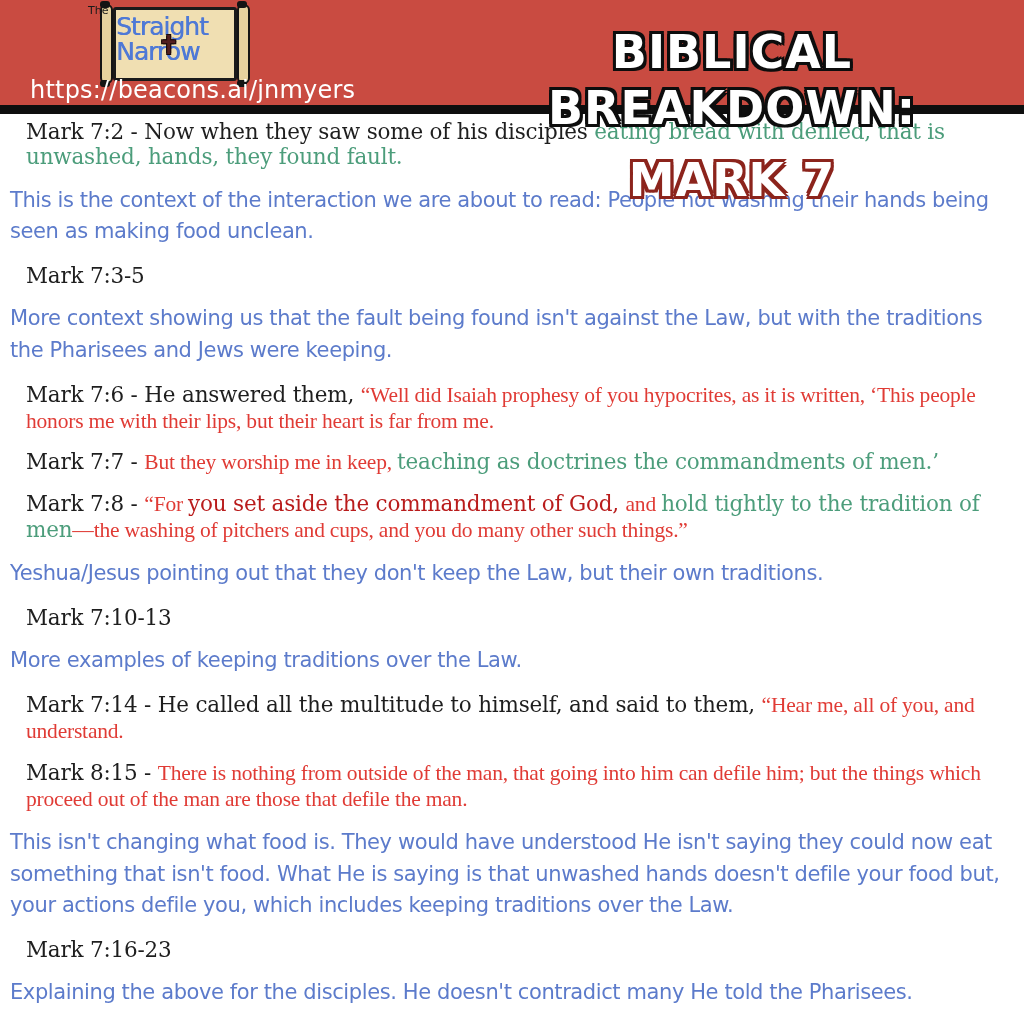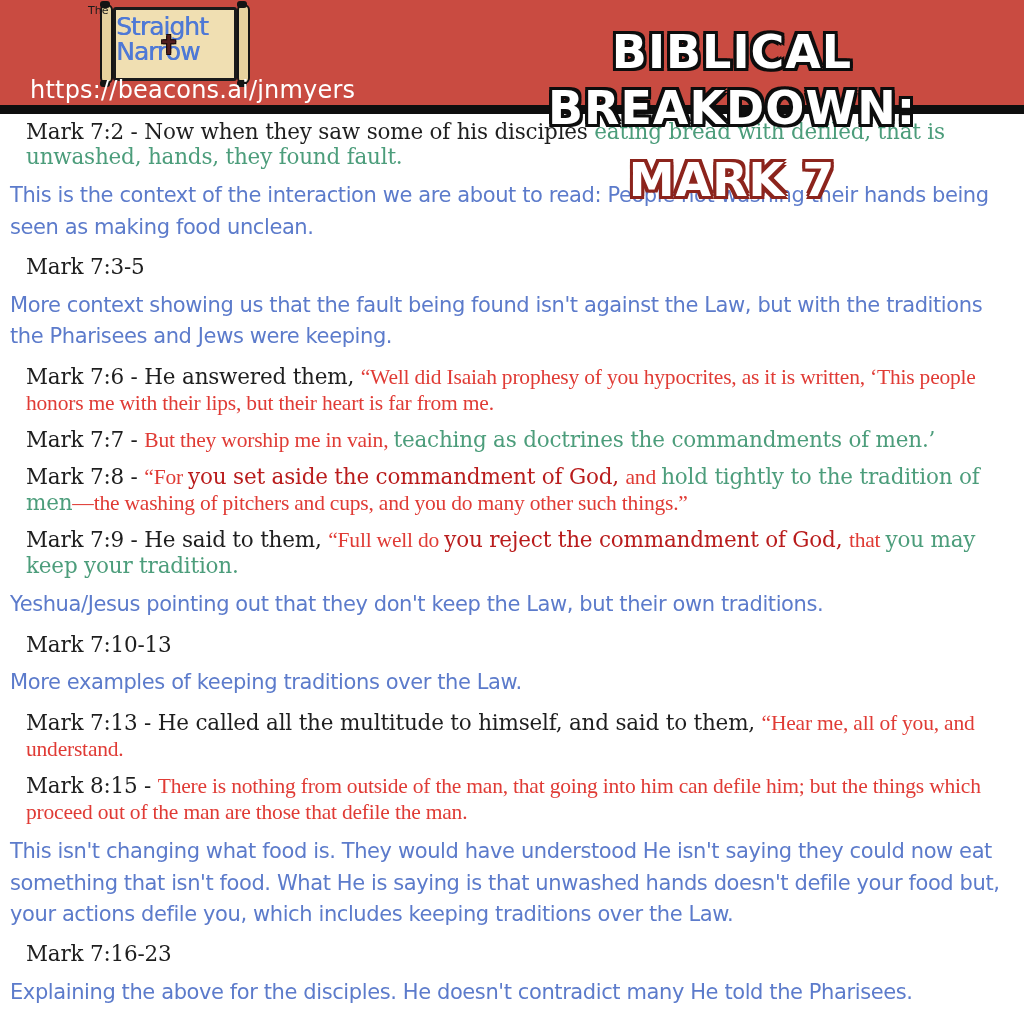--- a/index.html
+++ b/index.html
@@ -175,24 +175,23 @@
 </div>
 
 <div class="divider"></div>
 
 <div class="content">
     <p class="block verse"><span class="c-black">Mark 7:2 - Now when they saw some of his disciples </span><span class="c-green">eating bread with defiled, that is unwashed, hands, they found fault.</span></p>
     <p class="block note"><span class="c-blue">This is the context of the interaction we are about to read: People not washing their hands being seen as making food unclean.</span></p>
     <p class="block verse"><span class="c-black">Mark 7:3-5</span></p>
     <p class="block note"><span class="c-blue">More context showing us that the fault being found isn't against the Law, but with the traditions the Pharisees and Jews were keeping.</span></p>
     <p class="block verse"><span class="c-black">Mark 7:6 - He answered them, </span><span class="c-red">“Well did Isaiah prophesy of you hypocrites, as it is written, ‘This people honors me with their lips, but their heart is far from me.</span></p>
-    <p class="block verse"><span class="c-black">Mark 7:7 - </span><span class="c-red">But they worship me in vain</span><span class="c-red">, </span><span class="c-green">teaching as doctrines the commandments of men.’</span></p>
+    <p class="block verse"><span class="c-black">Mark 7:7 - </span><span class="c-red">But they worship me in keep</span><span class="c-red">, </span><span class="c-green">teaching as doctrines the commandments of men.’</span></p>
     <p class="block verse"><span class="c-black">Mark 7:8 - </span><span class="c-red">“For </span><span class="c-gold">you set aside the commandment of God, </span><span class="c-red">and </span><span class="c-green">hold tightly to the tradition of men</span><span class="c-red">—the washing of pitchers and cups, and you do many other such things.”</span></p>
-    <p class="block verse"><span class="c-black">Mark 7:9 - He said to them, </span><span class="c-red">“Full well do </span><span class="c-gold">you reject the commandment of God, </span><span class="c-red">that </span><span class="c-green">you may keep your tradition.</span></p>
     <p class="block note"><span class="c-blue">Yeshua/Jesus pointing out that they don't keep the Law, but their own traditions.</span></p>
     <p class="block verse"><span class="c-black">Mark 7:10-13</span></p>
     <p class="block note"><span class="c-blue">More examples of keeping traditions over the Law.</span></p>
-    <p class="block verse"><span class="c-black">Mark 7:13 - He called all the multitude to himself, and said to them, </span><span class="c-red">“Hear me, all of you, and understand.</span></p>
+    <p class="block verse"><span class="c-black">Mark 7:14 - He called all the multitude to himself, and said to them, </span><span class="c-red">“Hear me, all of you, and understand.</span></p>
     <p class="block verse"><span class="c-black">Mark 8:15 - </span><span class="c-red">There is nothing from outside of the man, that going into him can defile him; but the things which proceed out of the man are those that defile the man.</span></p>
     <p class="block note"><span class="c-blue">This isn't changing what food is. They would have understood He isn't saying they could now eat something that isn't food. What He is saying is that unwashed hands doesn't defile your food but, your actions defile you, which includes keeping traditions over the Law.</span></p>
     <p class="block verse"><span class="c-black">Mark 7:16-23</span></p>
     <p class="block note"><span class="c-blue">Explaining the above for the disciples. He doesn't contradict many He told the Pharisees.</span></p>
   </div>
 
 </body></html>

